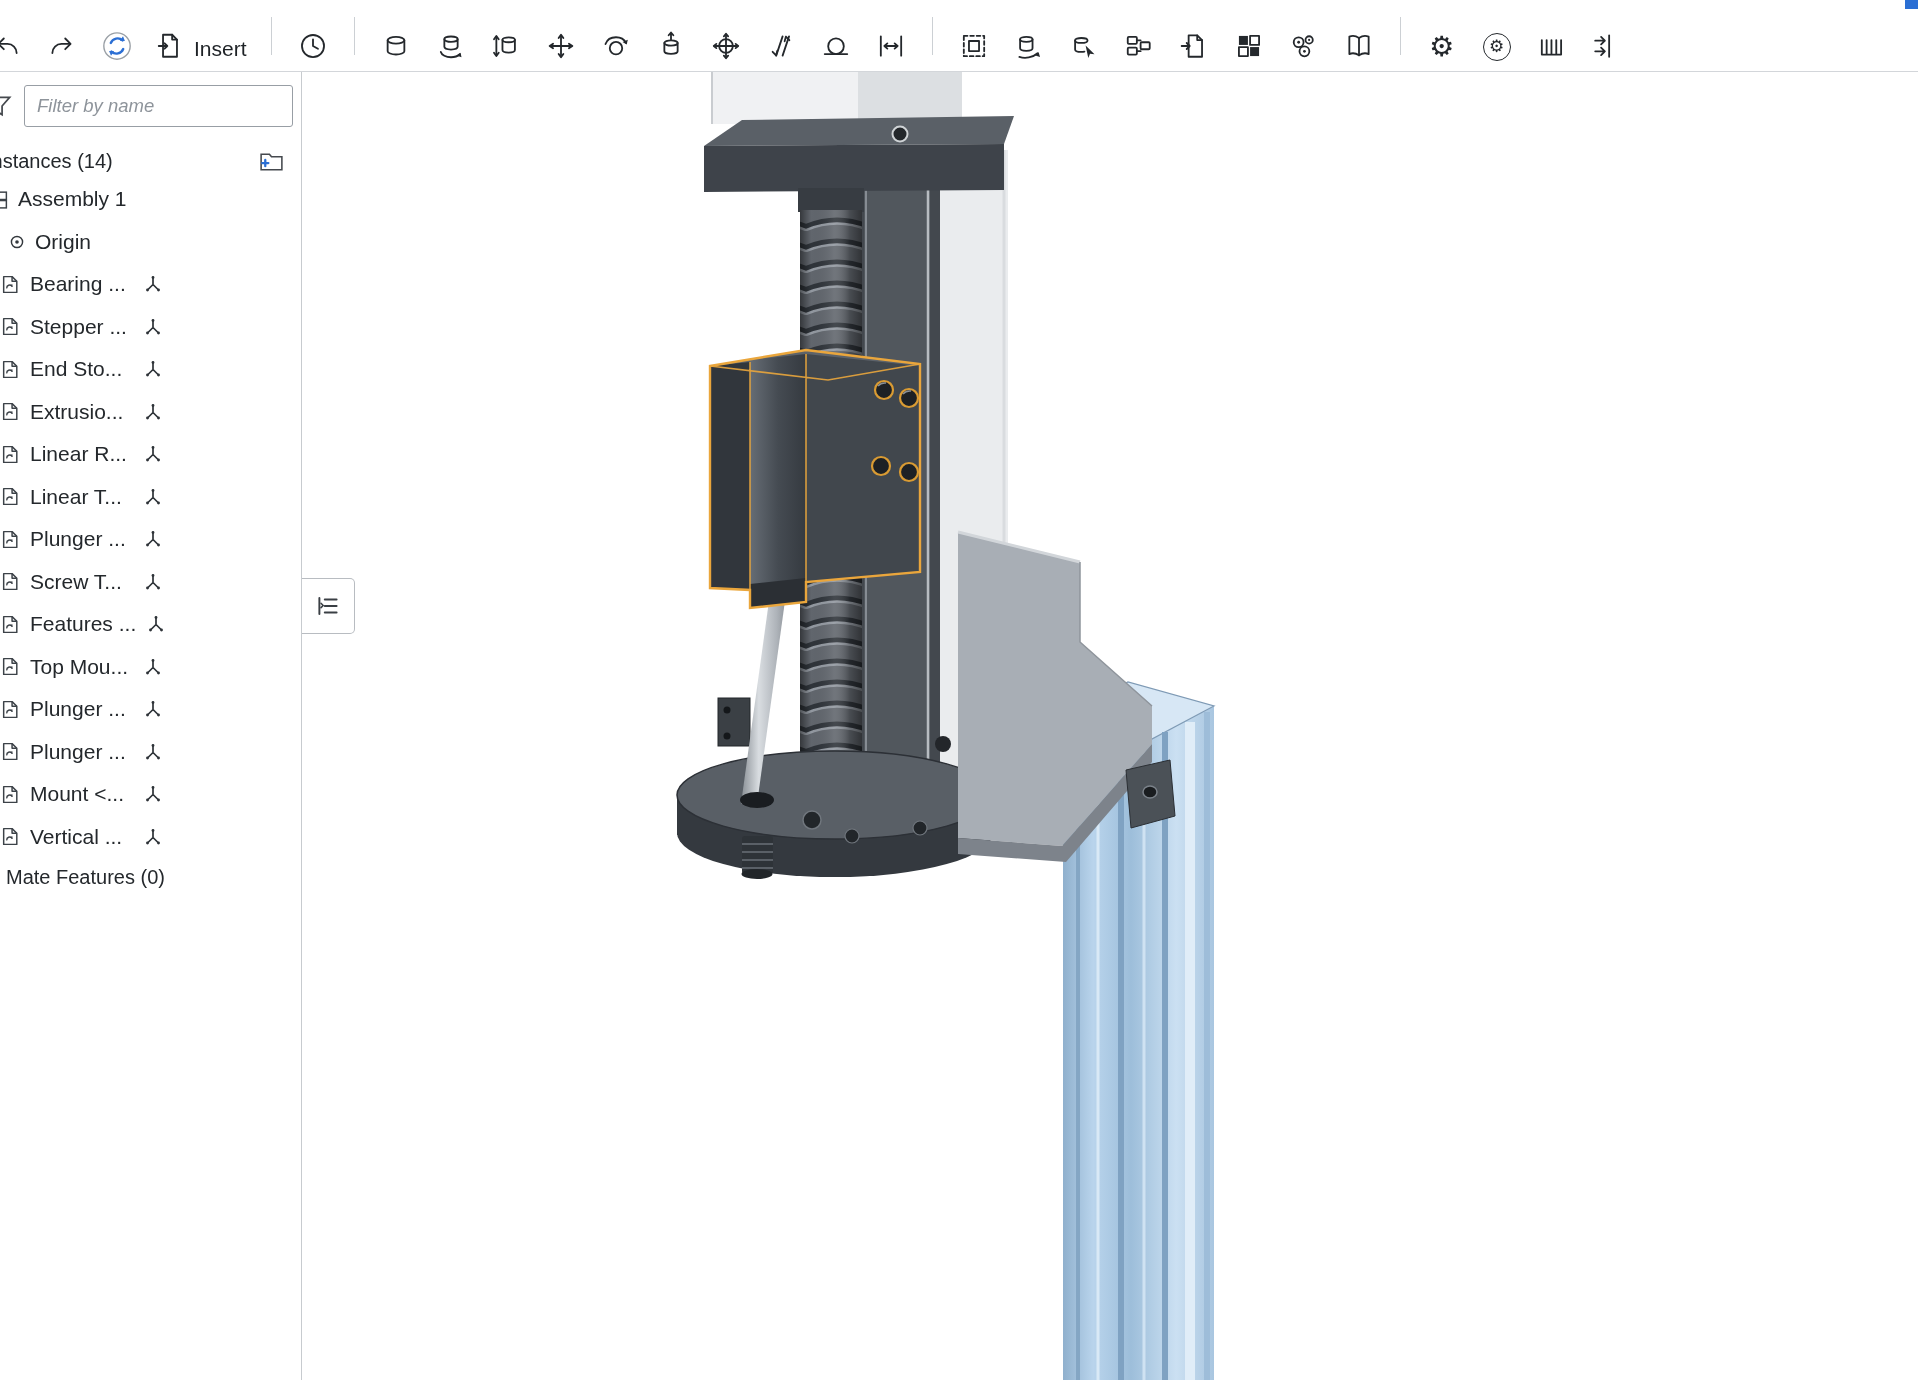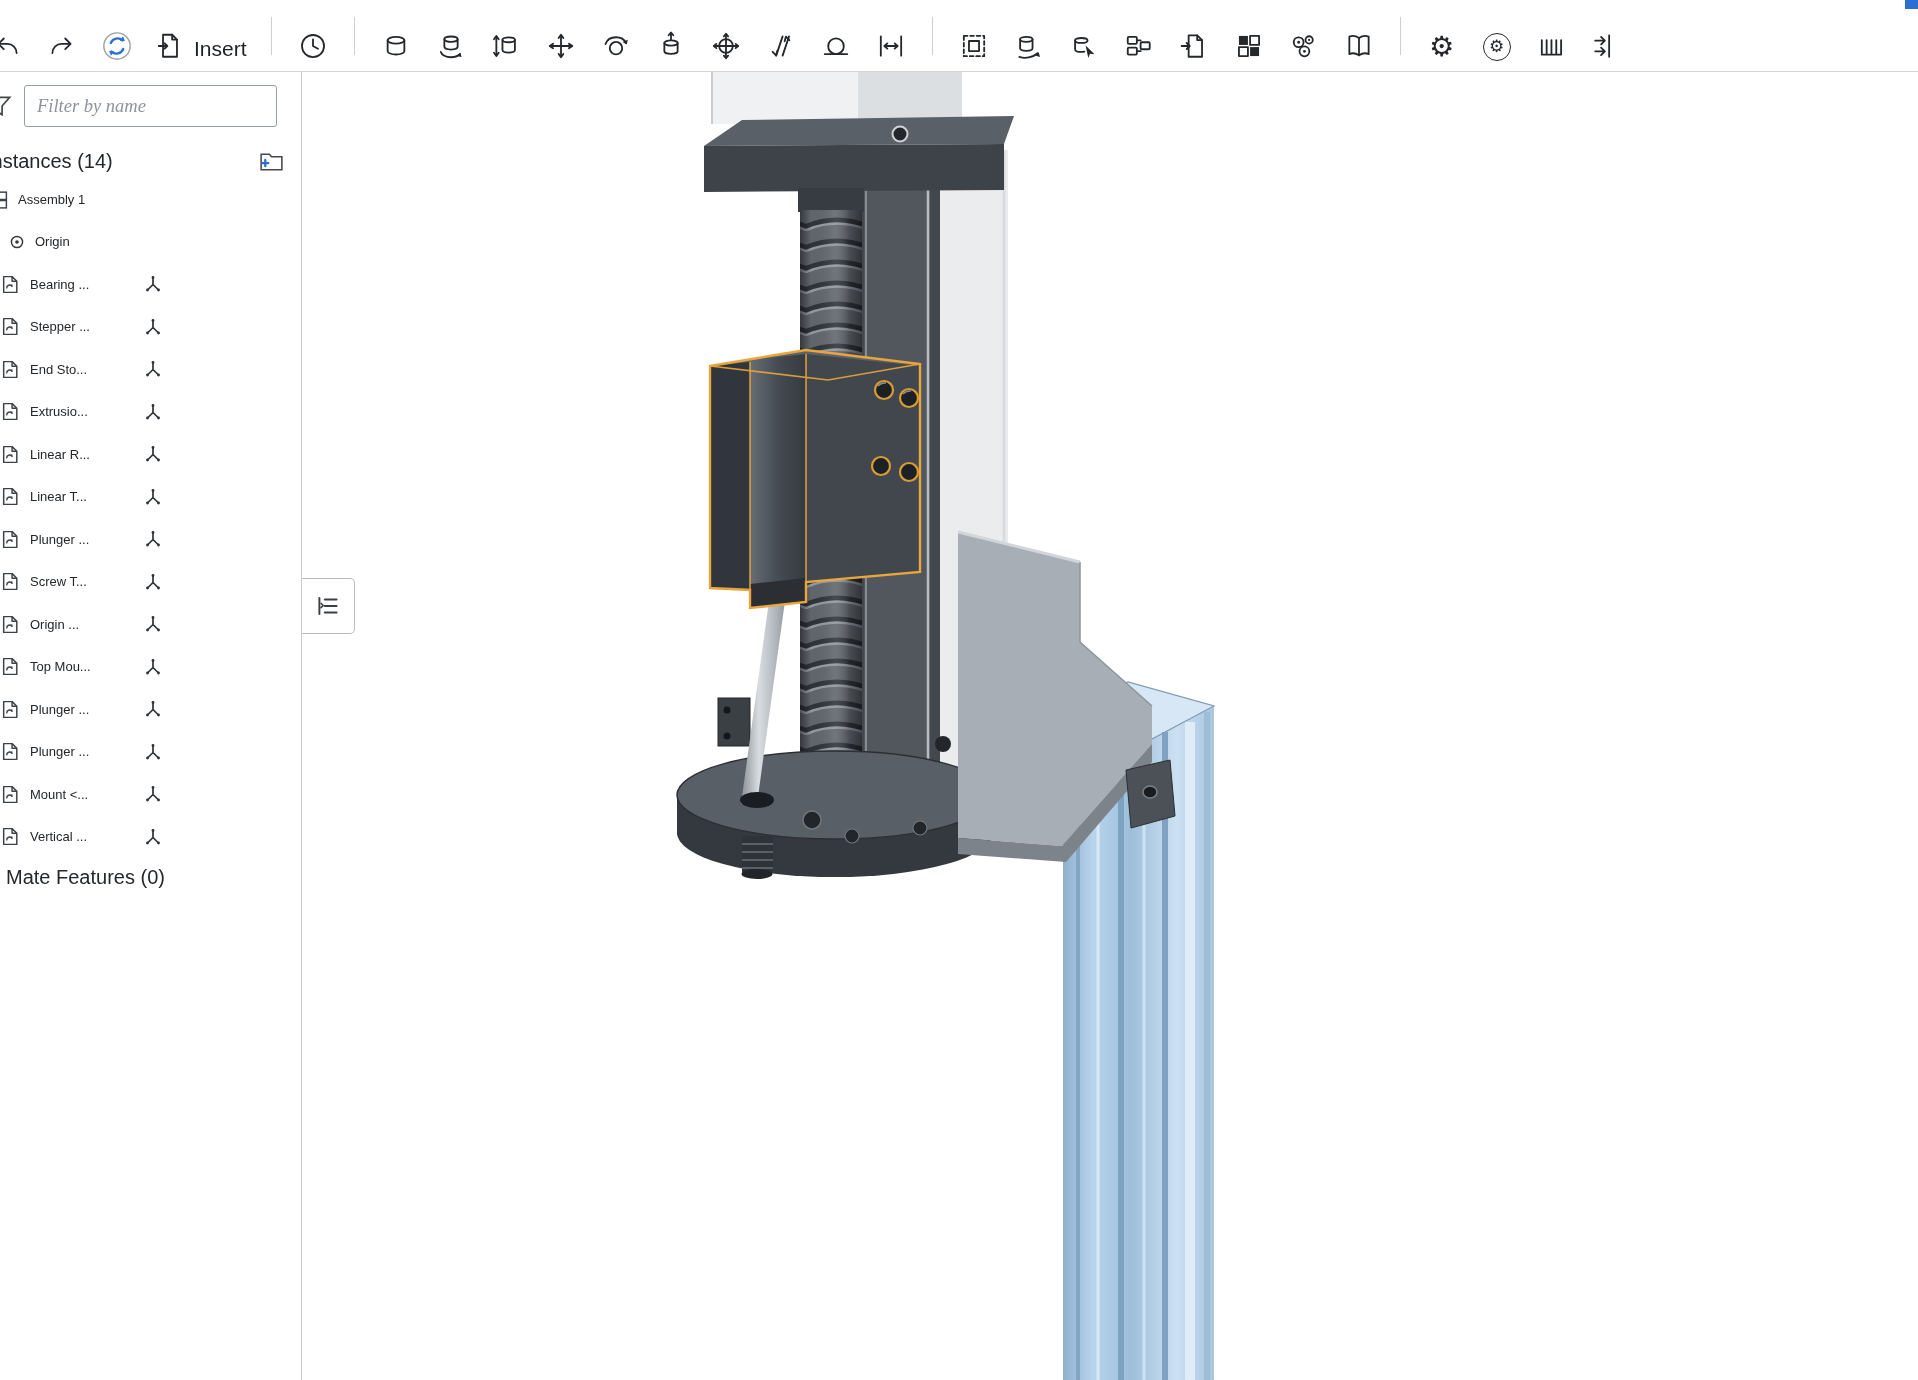--- a/index.html
+++ b/index.html
@@ -18,29 +18,29 @@
 .glyph{font-family:"DejaVu Sans",sans-serif;line-height:1;color:#24282c}
 .ringbox{border:1.8px solid #24282c;border-radius:50%;width:28px;height:28px;
   display:inline-flex;align-items:center;justify-content:center}
 .corner-chip{position:absolute;top:0;right:0;width:13px;height:9px;background:#2b6fd4;z-index:9}
 
 
 .left-panel{position:absolute;top:72px;bottom:0;left:0;width:302px;background:#fff;
   border-right:1px solid #c7cbcf;overflow:hidden;z-index:4}
 .filter-row{display:flex;align-items:center;gap:10px;margin:13px 10px 0 -12px}
 .filter-input{flex:0 0 192px;height:42px;border:1.6px solid #989ea5;border-radius:3px;
-  padding:0 12px;font-size:18.5px;font-family:Liberation Serif, serif;color:#2a2f34;outline:none;background:#fff}
+  padding:0 12px;font-size:18.5px;font-family:Liberation Sans, sans-serif;color:#2a2f34;outline:none;background:#fff}
 .filter-input::placeholder{color:#8e949b;font-style:italic}
 .icon-btn{display:flex;align-items:center;justify-content:center;cursor:pointer;flex:0 0 auto}
 .instances-row{display:flex;align-items:center;justify-content:space-between;margin:22px 16px 4px 0}
 .section-title{font-size:20px;font-weight:500;color:#24282c;white-space:nowrap}
 .instances-row .section-title{margin-left:-14px}
 .tree-row{display:flex;align-items:center;height:42.5px;cursor:pointer;white-space:nowrap}
 .row-icon{display:flex;align-items:center;margin-right:9px;flex:0 0 auto}
-.row-label{font-size:13px;color:#24282c}
+.row-label{font-size:21px;color:#24282c}
 .row-part .row-label{min-width:103px}
 .row-mate{display:flex;align-items:center;margin-left:10px}
 .row-assembly{padding-left:4px}
 .row-assembly .row-icon{margin-left:-16px}
 .row-origin{padding-left:8px}
 .mate-header{margin:8px 0 0 6px}
 
 
 .viewport{position:absolute;top:72px;left:302px;right:0;bottom:0;background:#fff}
 .scene{position:absolute;inset:0;width:100%;height:100%;display:block}
@@ -436,21 +436,21 @@
   </div>
       <div class="tree-row row-part">
     <span class="row-icon">
           <svg viewBox="0 0 20 20" width="21" height="21" fill="none" stroke="#3c4248" stroke-width="1.4" stroke-linejoin="round">
             <path d="M3.5 2.5h8l4.5 4.5v10.5h-12.5z"></path>
             <path d="M11.5 2.5V7H16"></path>
             <path d="M6.5 13.2c-.3-2.4 3.2-3.6 5-1.6" stroke-linecap="round"></path>
             <path d="M11.8 9.6l-.2 2.3-2.2-.6z" fill="#3c4248" stroke="none"></path>
           </svg>
         </span>
-    <span class="row-label">Origin ...</span>
+    <span class="row-label">Features ...</span>
     <span class="row-mate">
           <svg viewBox="0 0 20 20" width="20" height="20" fill="none" stroke="#2e3338" stroke-width="1.7" stroke-linecap="round">
             <path d="M10 10.5V3.5M10 10.5L4.5 16M10 10.5l5.5 5.5"></path>
             <circle cx="10" cy="3.5" r="1.4" fill="#2e3338" stroke="none"></circle>
             <circle cx="4.5" cy="16" r="1.4" fill="#2e3338" stroke="none"></circle>
             <circle cx="15.5" cy="16" r="1.4" fill="#2e3338" stroke="none"></circle>
           </svg>
         </span>
   </div>
       <div class="tree-row row-part">

